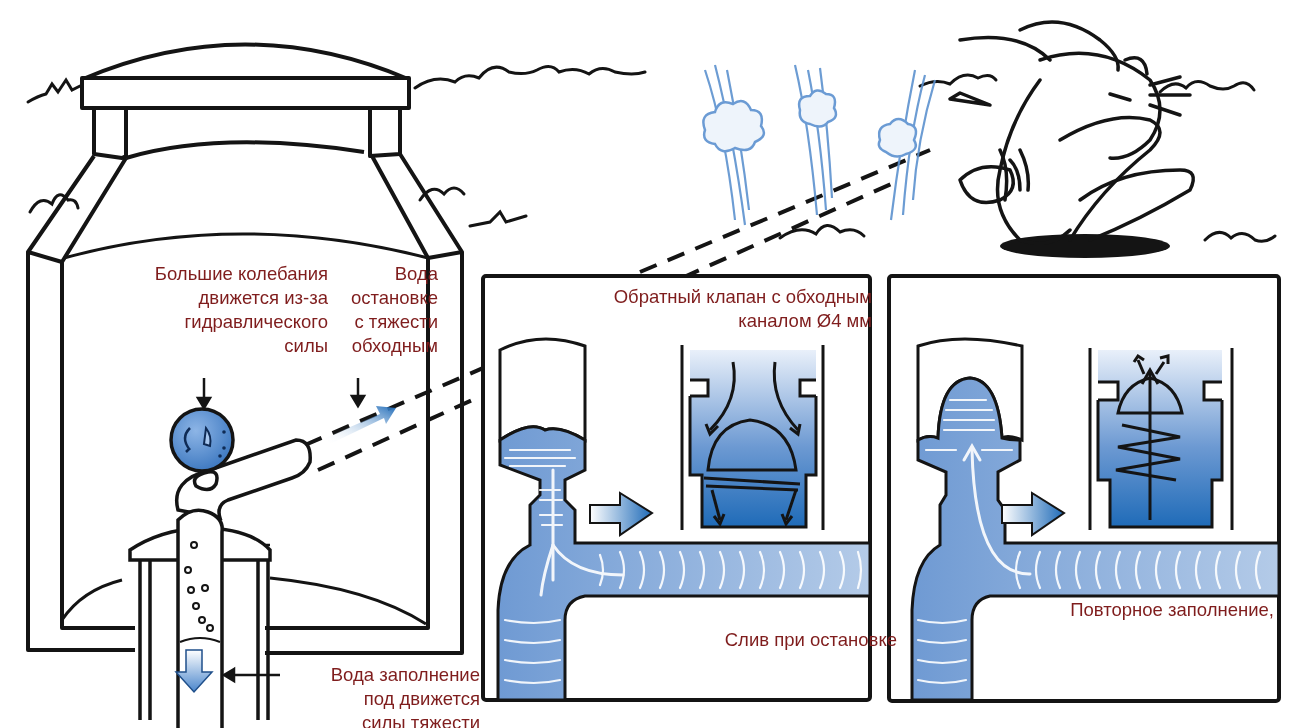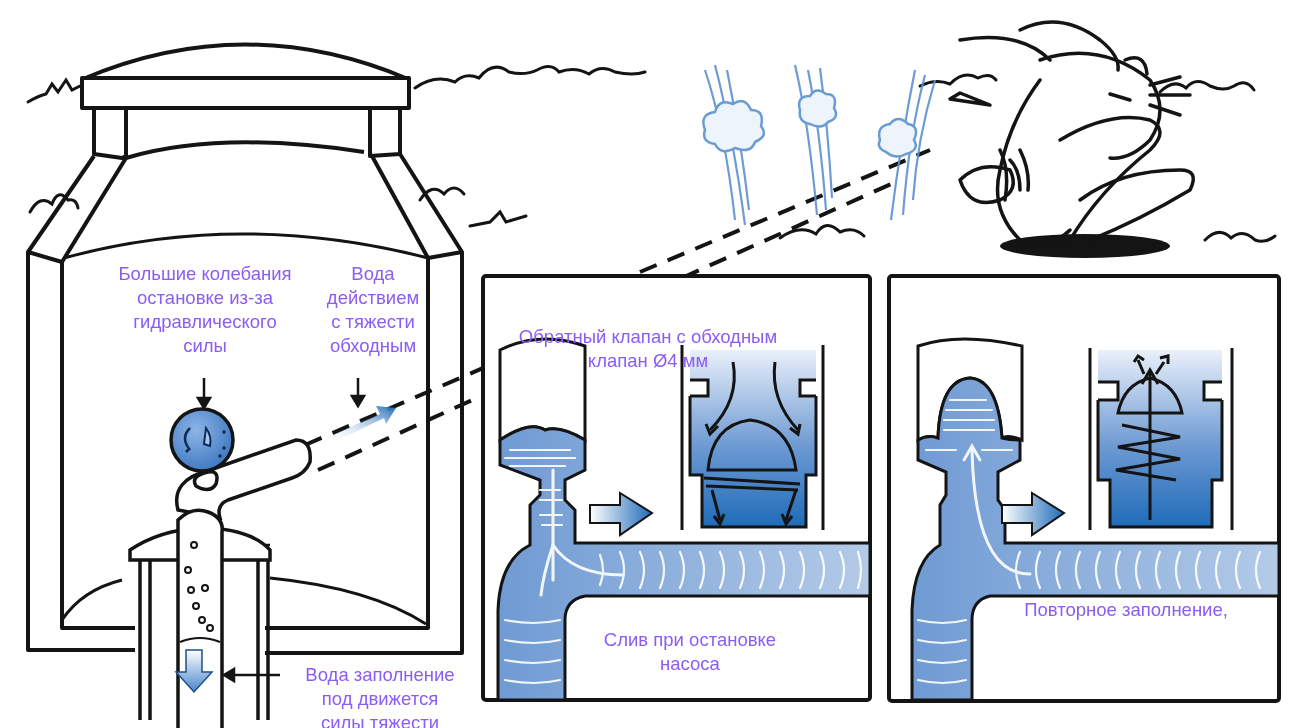--- a/index.html
+++ b/index.html
@@ -1,20 +1,20 @@
 <!DOCTYPE html>
 <html><head>
 <meta charset="utf-8">
 <style>
   html, body { margin: 0; padding: 0; background: #ffffff; }
   body { width: 1297px; height: 728px; position: relative; overflow: hidden;
          font-family: "Liberation Sans", sans-serif; color: #1a1a1a; }
   #scene { position: absolute; left: 0; top: 0; width: 1297px; height: 728px; }
-  .label { position: absolute; text-align: center; font-size: 18.5px; line-height: 24px;
-           color: #8b5cf6; font-family: "Liberation Sans", sans-serif; }
+  .label { position: absolute; text-align: right; font-size: 18.5px; line-height: 24px;
+           color: #7f1d1d; font-family: "Liberation Sans", sans-serif; }
   .label span { display: block; white-space: nowrap; }
 </style>
 </head>
 <body>
 
 <svg id="scene" viewBox="0 0 1297 728" xmlns="http://www.w3.org/2000/svg">
   <defs>
     <linearGradient id="valveGrad" x1="0" y1="0" x2="0" y2="1">
       <stop offset="0" stop-color="#e9f0fa"></stop>
       <stop offset="0.55" stop-color="#6c99d2"></stop>
@@ -208,38 +208,37 @@
       <path d="M1122 425 L1180 437 L1118 447 L1180 459 L1116 470 L1176 480"></path>
       <path d="M1144 374 l-6 -14 M1134 362 l4 -6 l6 4"></path>
       <path d="M1156 374 l8 -12 M1160 358 l8 -2 l0 8"></path>
     </g>
     <rect x="978" y="612" width="296" height="84" fill="#ffffff"></rect>
   </g>
 </svg>
 
 <div class="label" style="left:82px; top:262px; width:246px;">
   <span>Большие колебания</span>
-  <span>остановке из-за</span>
+  <span>движется из-за</span>
   <span>гидравлического</span>
   <span>силы</span>
 </div>
 <div class="label" style="left:308px; top:262px; width:130px;">
   <span>Вода</span>
-  <span>действием</span>
+  <span>остановке</span>
   <span>с тяжести</span>
   <span>обходным</span>
 </div>
 <div class="label" style="left:280px; top:663px; width:200px;">
   <span>Вода заполнение</span>
   <span>под движется</span>
   <span>силы тяжести</span>
 </div>
-<div class="label" style="left:460px; top:285px; width:376px;margin-top:40px;">
+<div class="label" style="left:496px; top:285px; width:376px;">
   <span>Обратный клапан с обходным</span>
-  <span>клапан Ø4 мм</span>
-</div>
-<div class="label" style="left:544px; top:628px; width:292px;">
+  <span>каналом Ø4 мм</span>
+</div>
+<div class="label" style="left:605px; top:628px; width:292px;">
   <span>Слив при остановке</span>
-  <span>насоса</span>
 </div>
 <div class="label" style="left:978px; top:598px; width:296px;">
   <span>Повторное заполнение,</span>
 </div>
 
 </body></html>

